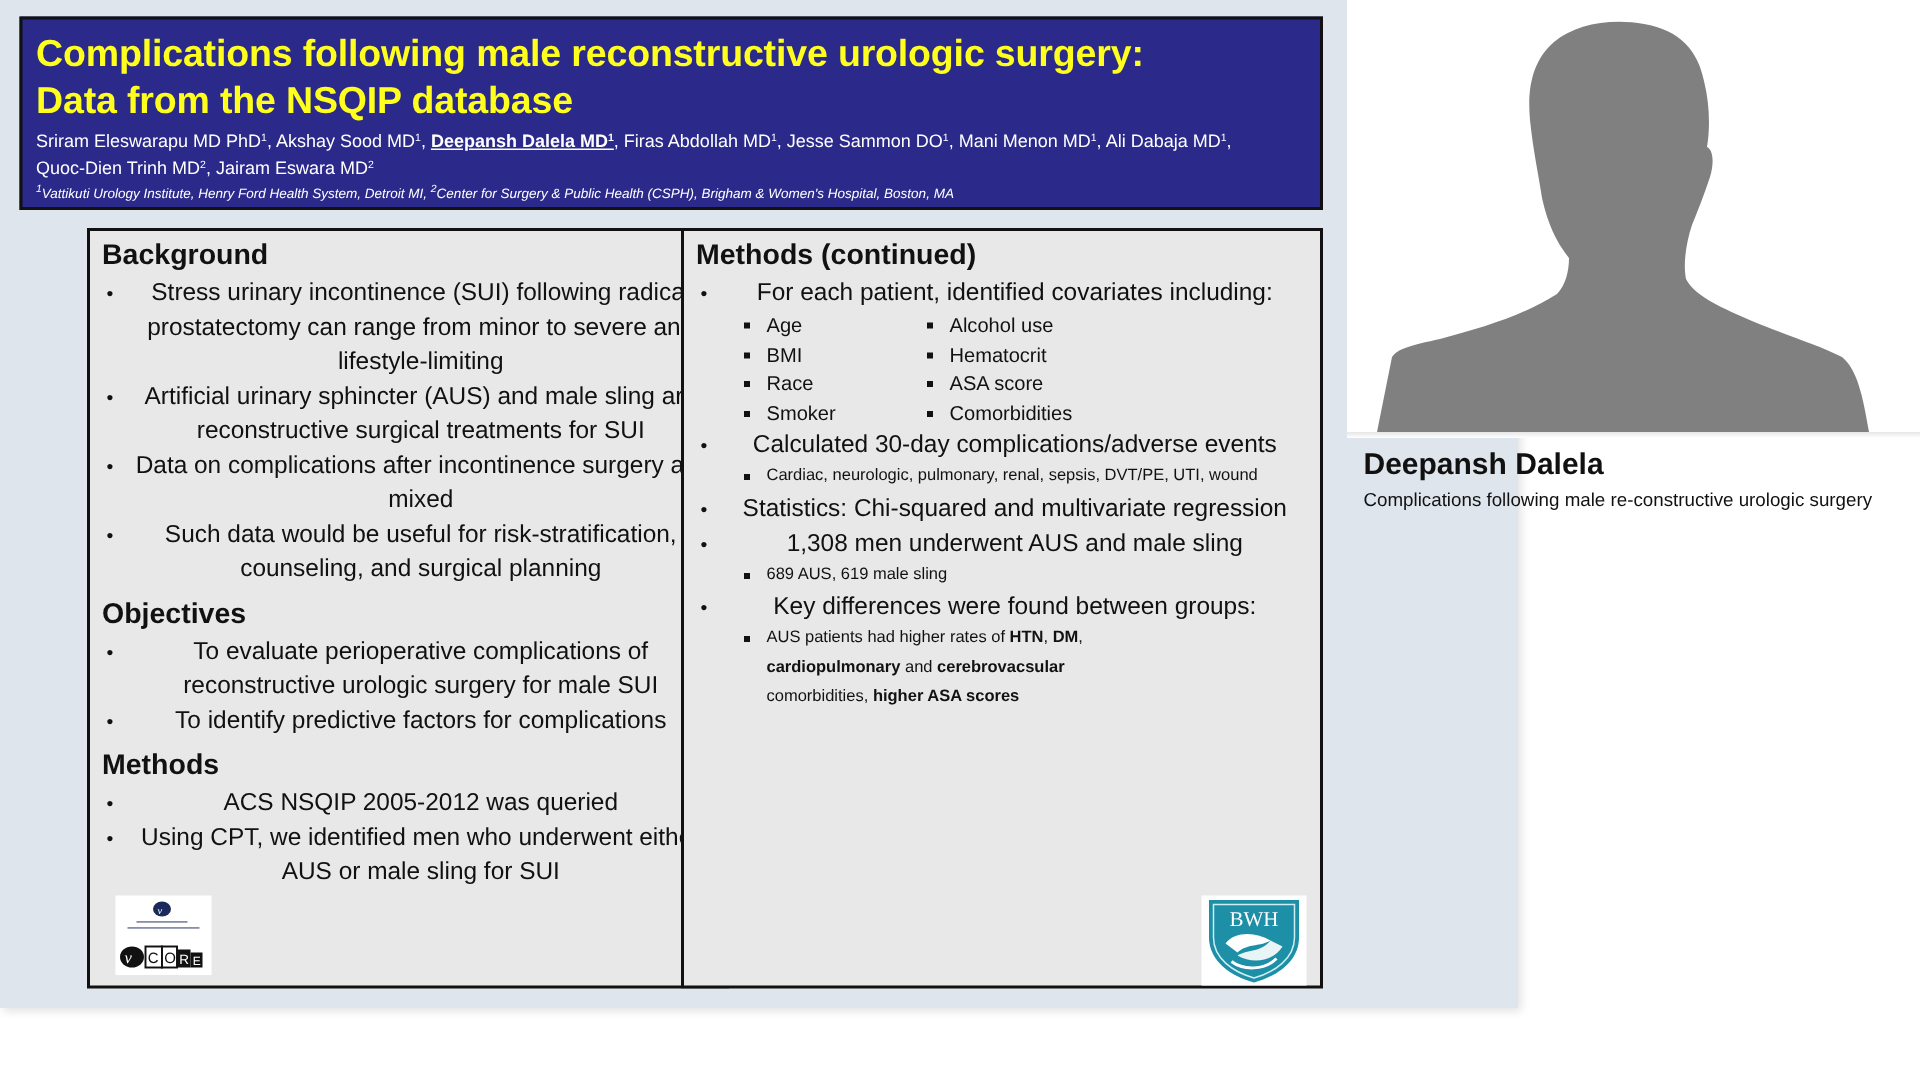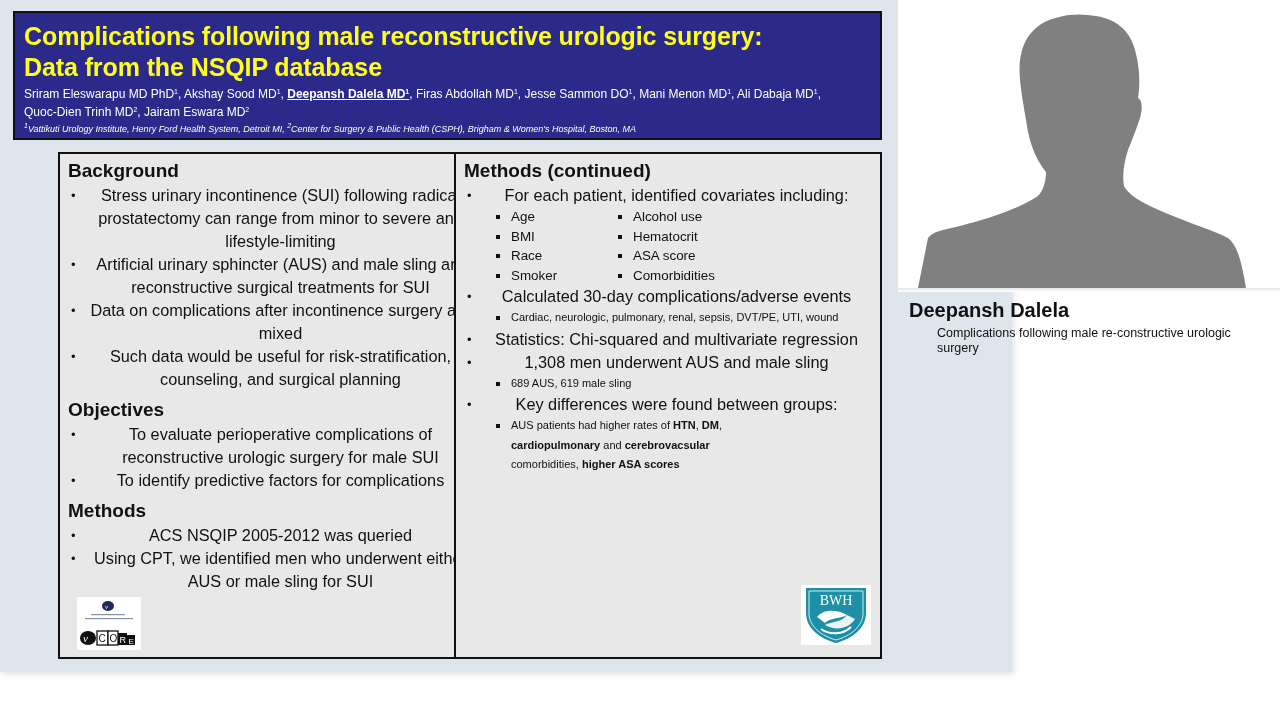--- a/index.html
+++ b/index.html
@@ -59,35 +59,35 @@
   .cov-grid .ci::before {
     content: ""; position: absolute; left: 2px; top: 8px; width: 4px; height: 4px; background: #111;
   }
   b { font-weight: bold; }
 
   
   .logo-vui {
     position: absolute; left: 17px; top: 443px; width: 64px; height: 53px; background: #fff;
   }
   .logo-bwh {
-    position: absolute; left: 345px; top: 431px; width: 70px; height: 60px; background: #fff;
+    position: absolute; left: 345px; top: 443px; width: 70px; height: 60px; background: #fff;
   }
 
   
   .speaker-photo {
     position: absolute; left: 898px; top: 0; width: 382px; height: 288px; background: #fff;
   }
   .speaker-photo svg { position: absolute; left: 0; top: 0; }
   .photo-divider {
     position: absolute; left: 898px; top: 288px; width: 382px; height: 4px;
     background: linear-gradient(#e6e6e6, #ffffff);
   }
   .speaker-info { position: absolute; left: 909px; top: 298px; width: 360px; }
   .speaker-name { font-size: 20px; font-weight: bold; color: #111; line-height: 24px; }
-  .speaker-talk { font-size: 12.5px; color: #111; line-height: 15px; margin-top: 4px; margin-left: 28px; }
+  .speaker-talk { font-size: 12.5px; color: #111; line-height: 15px; margin-top: 4px; }
 </style>
 </head>
 <body>
 
 <div class="slide">
  <div class="slide-inner">
 
   <div class="header">
     <div class="title">
       <div>Complications following male reconstructive urologic surgery:</div>

